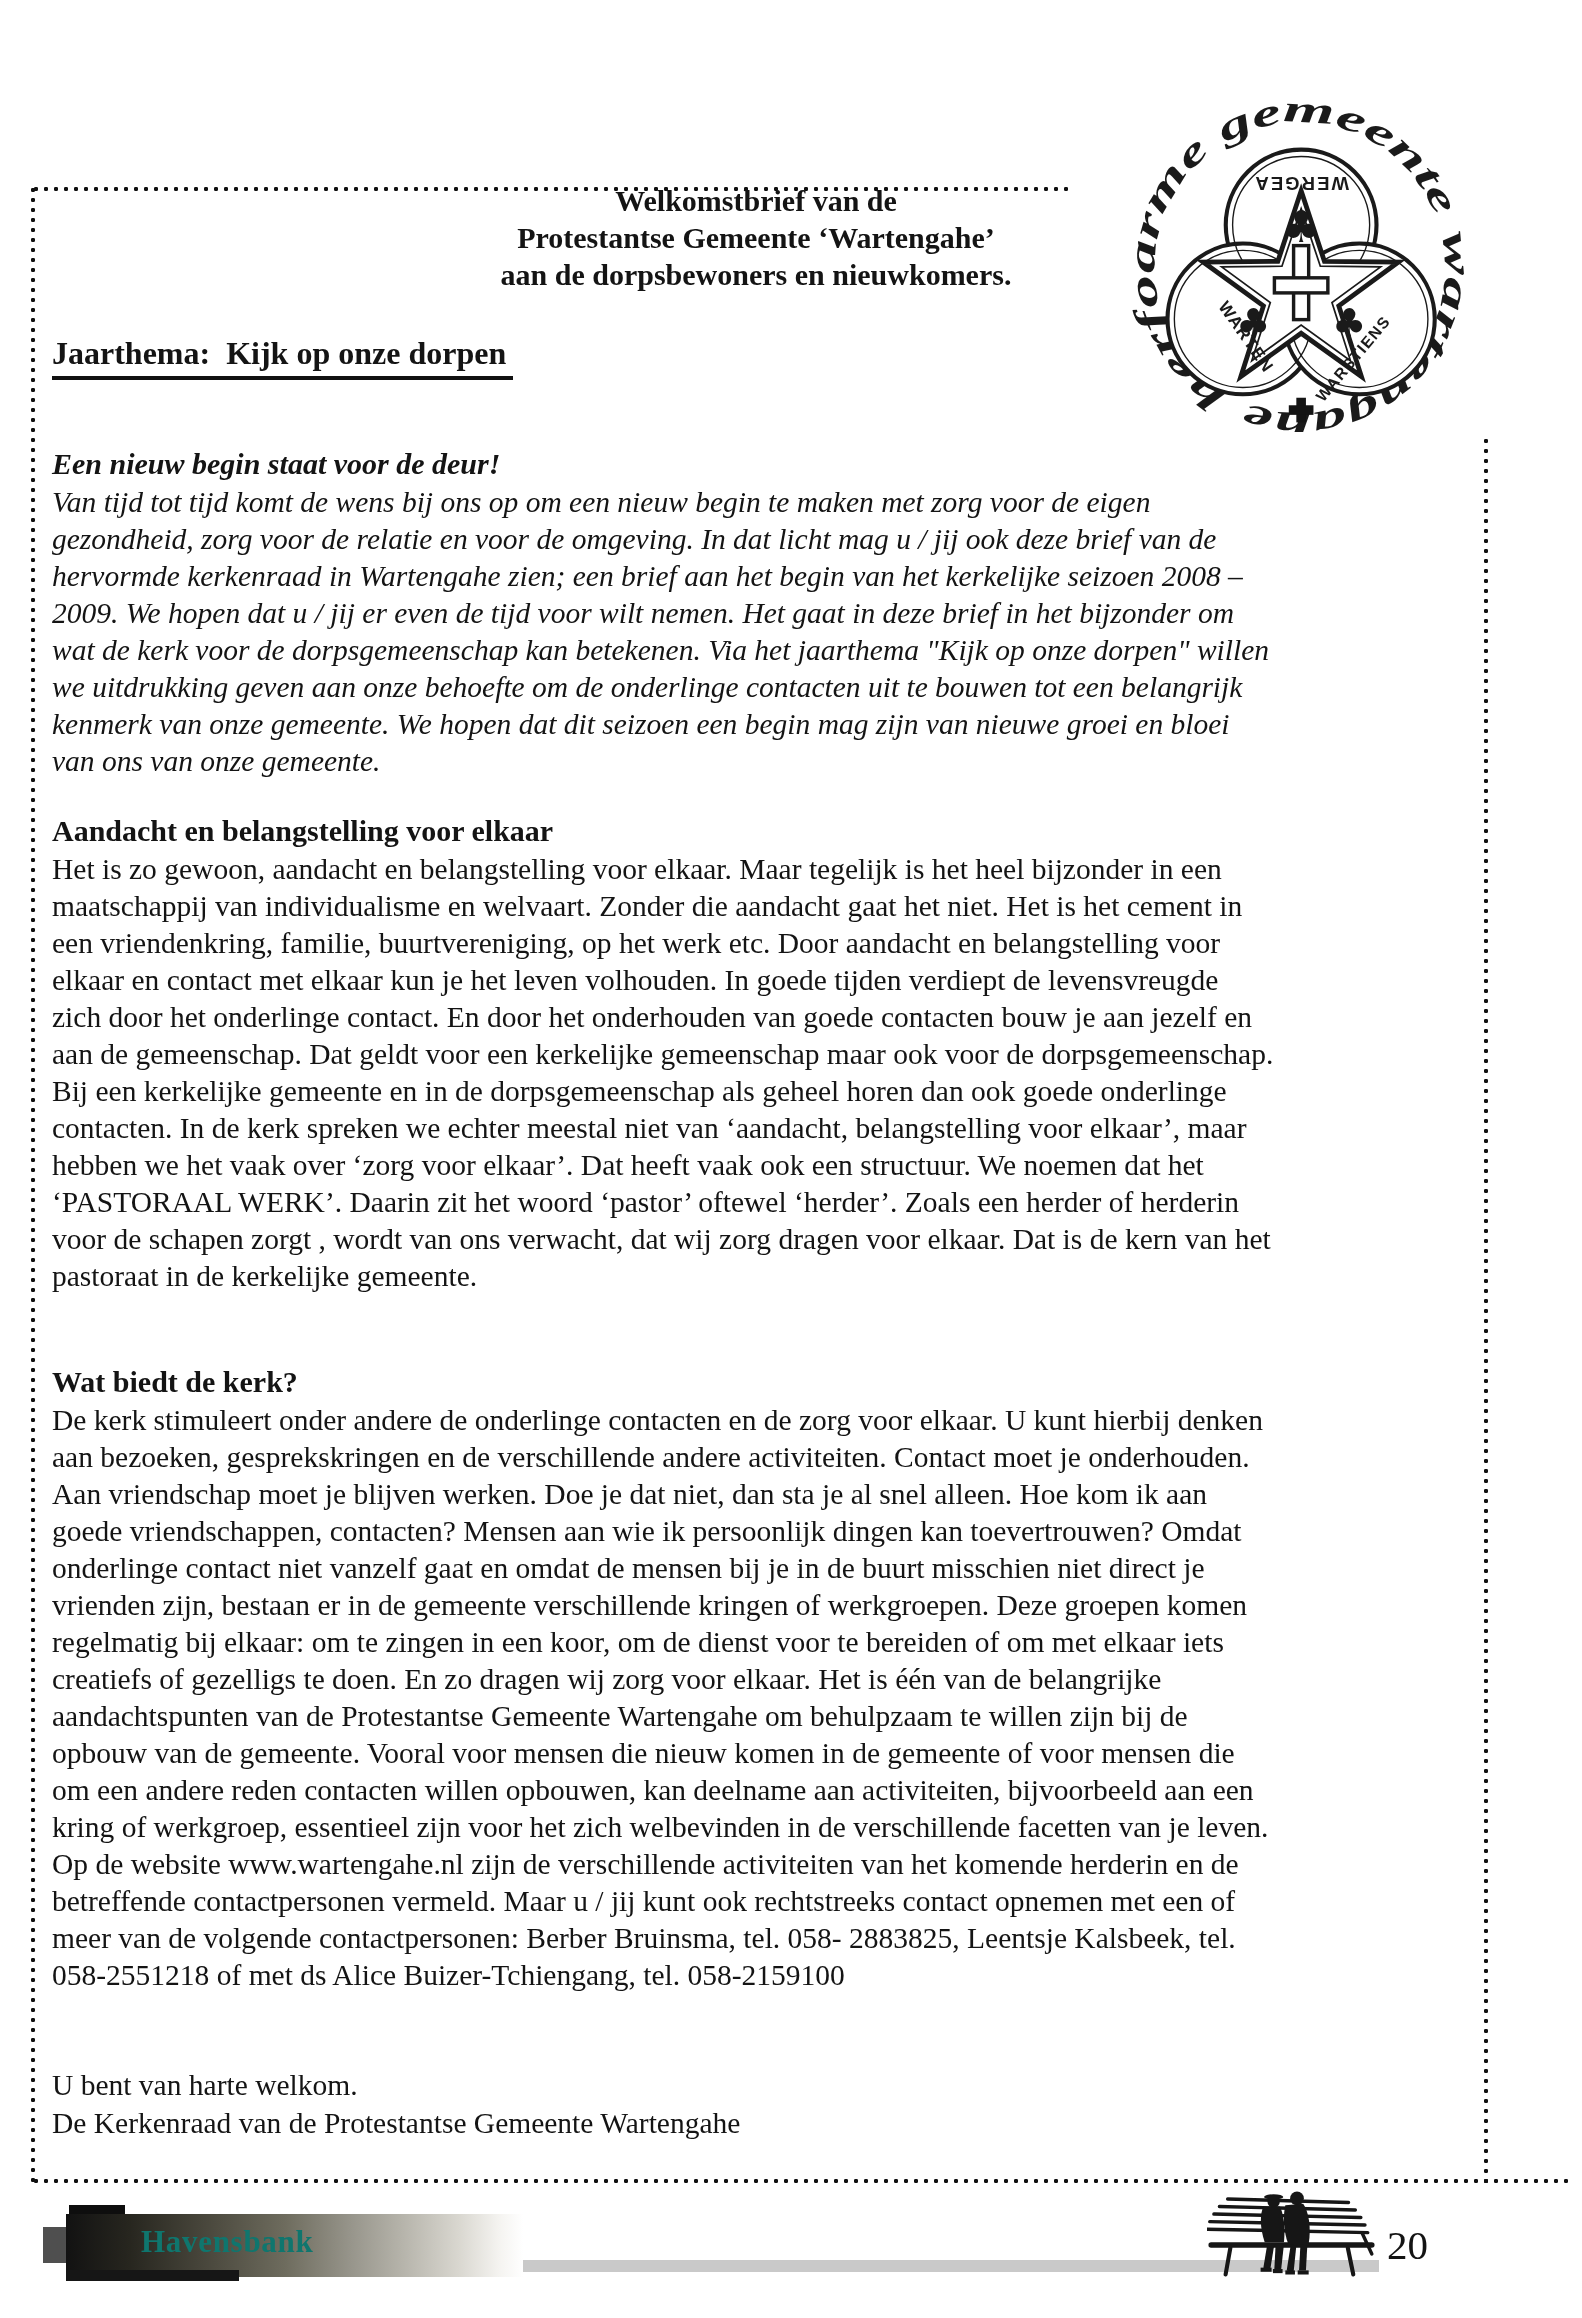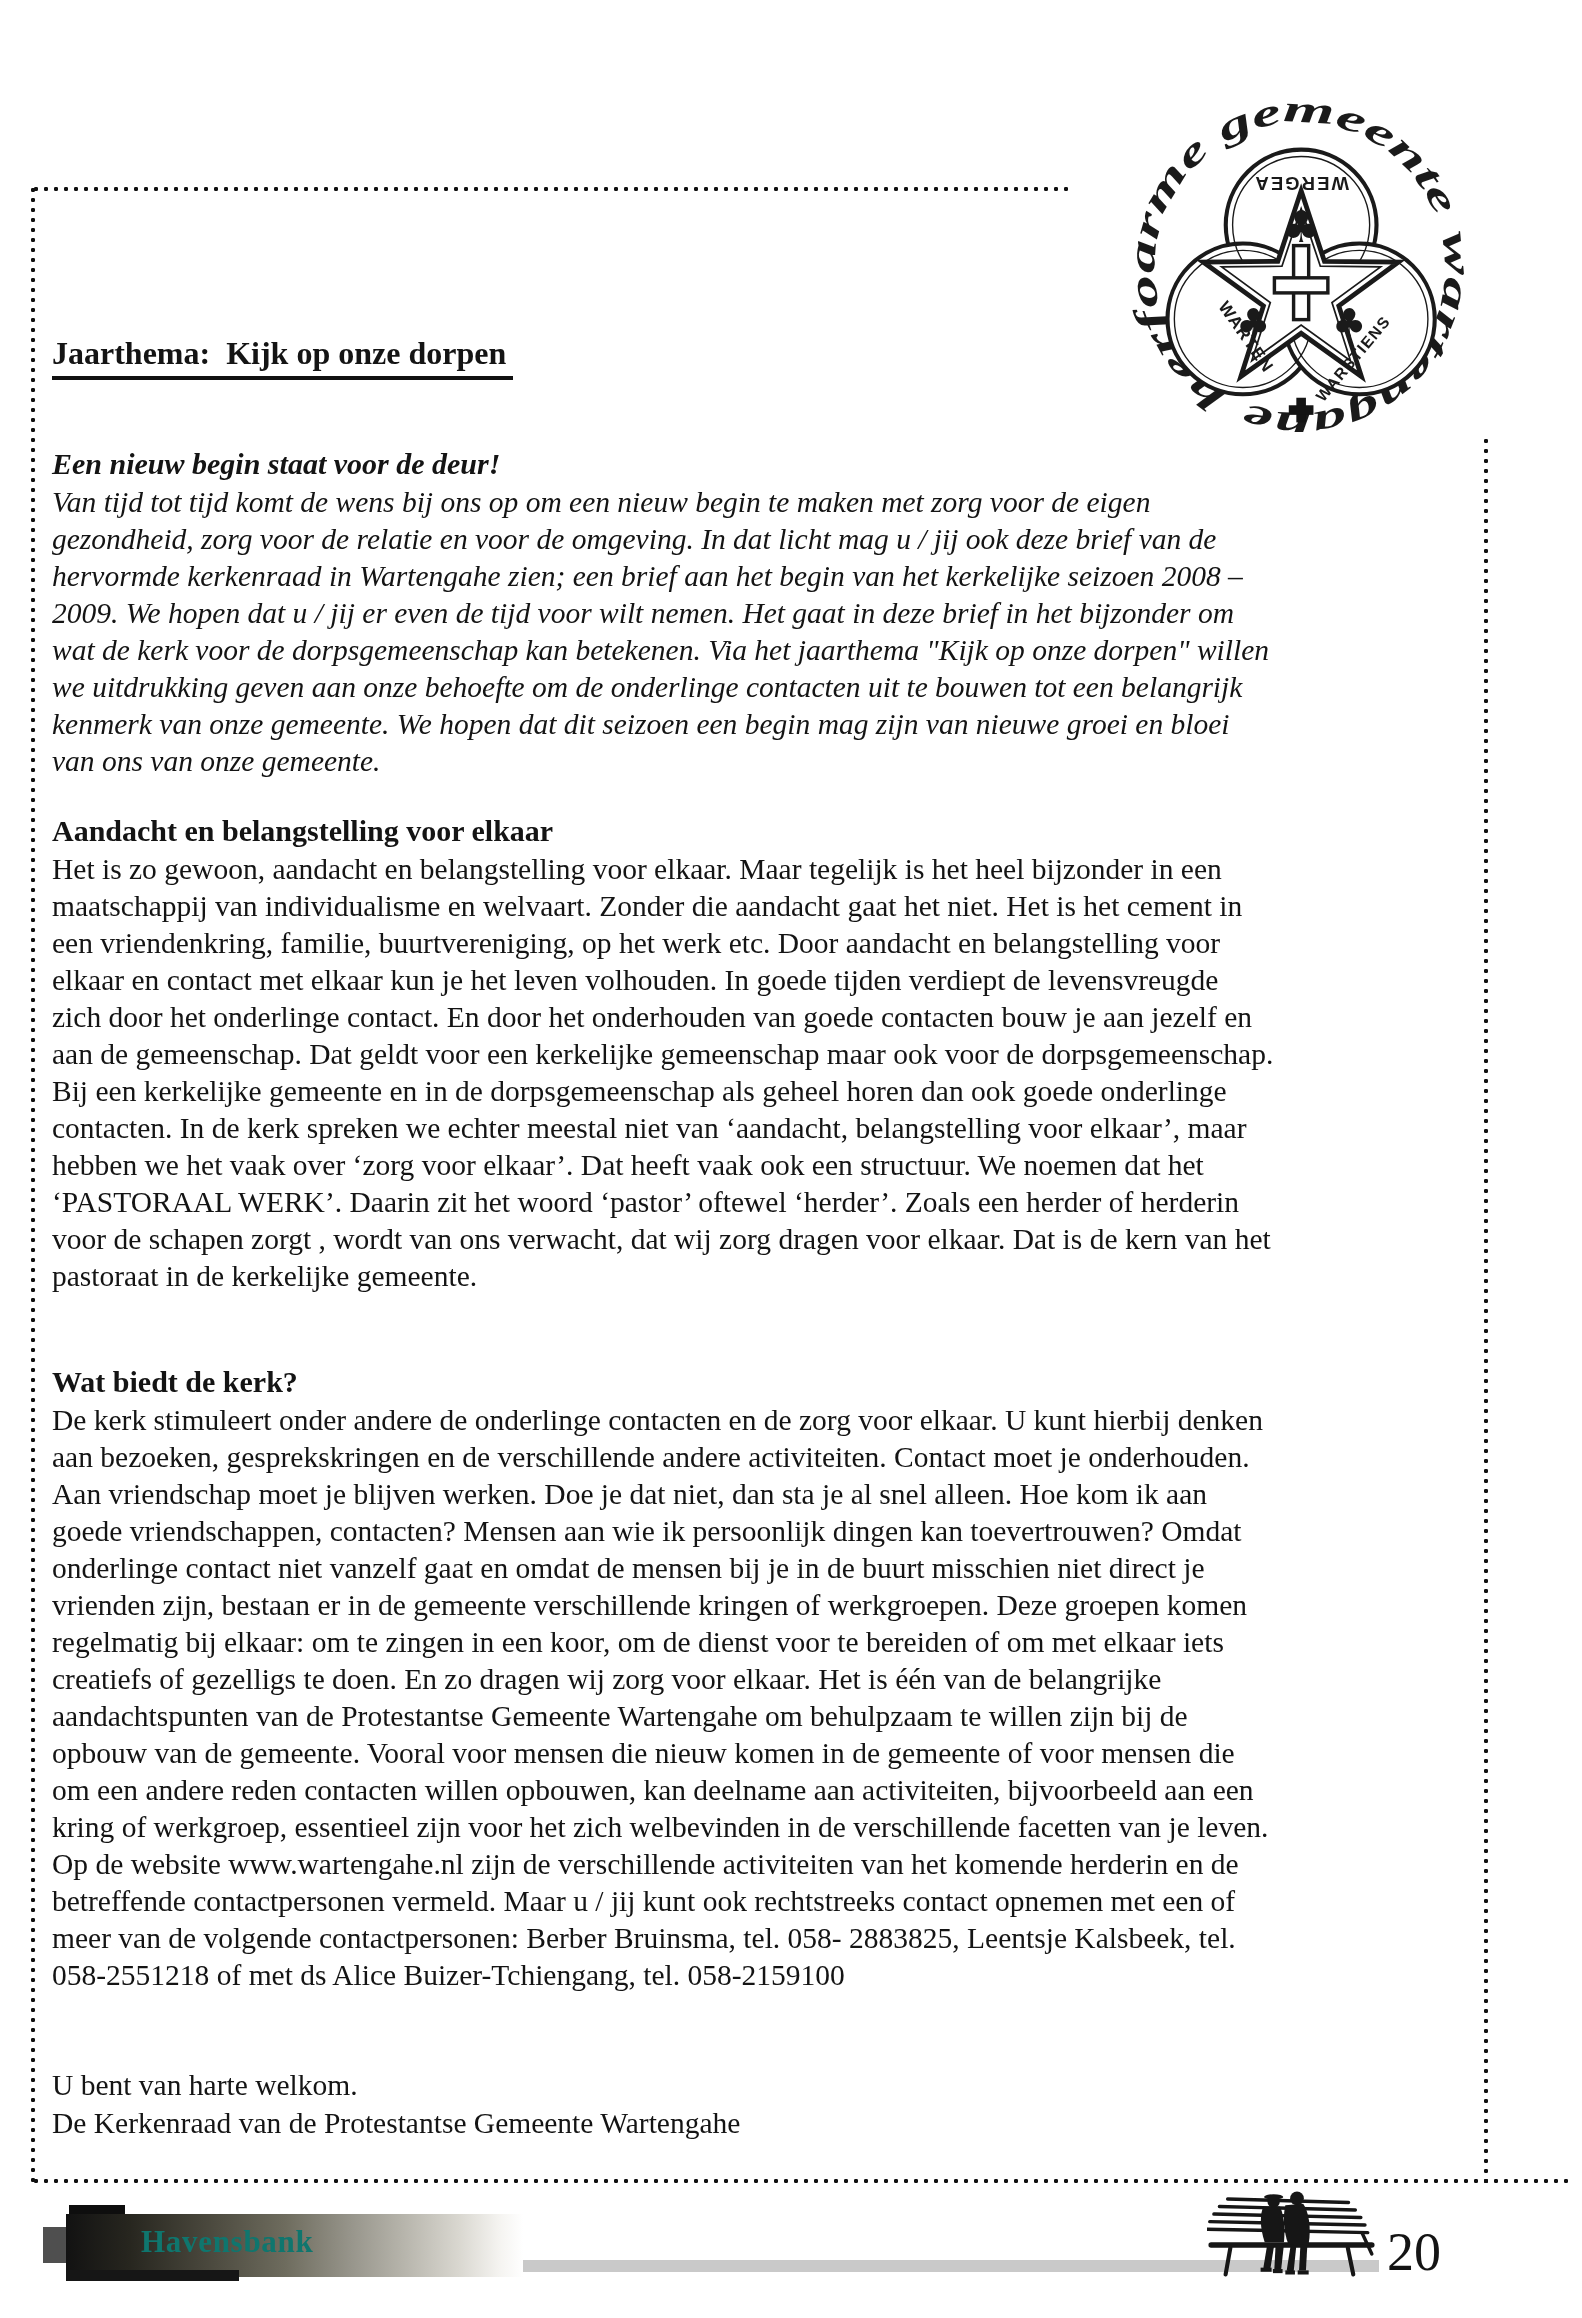--- a/index.html
+++ b/index.html
@@ -43,32 +43,35 @@
   .bank-bar{
     position:absolute; left:66px; top:2214px; width:457px; height:63px;
     background:linear-gradient(90deg,#121212 0%,#27261f 14%,#4c4a3f 32%,#6e6c5e 48%,#96948a 62%,#b7b5ac 74%,#d9d7d0 86%,#f5f4f1 95%,#ffffff 100%);
   }
   .bank-name{
     position:absolute; left:141px; top:2224px; font-weight:bold; font-size:31px;
     color:#0f766e; letter-spacing:0.7px;
   }
   .gray-strip{ position:absolute; left:523px; top:2260px; width:856px; height:12.3px; background:#c9c9c9; }
   .bench{ position:absolute; left:1207px; top:2188px; width:169px; height:92px; }
-  .page-number{ position:absolute; left:1387px; top:2221px; font-size:54px; }
+  .page-number{ position:absolute; left:1387px; top:2221px; font-size:41px; }
 </style>
 </head>
 <body>
 
 <div class="page">
 
   <div class="dots-h" style="left:31px; top:185px; width:1039px;"></div>
   <div class="dots-v" style="left:29px; top:185px; height:2000px;"></div>
   <div class="dots-v" style="left:1482px; top:436px; height:1749px;"></div>
   <div class="dots-h" style="left:31px; top:2177px; width:1542px;"></div>
 
+  <div class="title-block">Welkomstbrief van de
+Protestantse Gemeente ‘Wartengahe’
+aan de dorpsbewoners en nieuwkomers.</div>
 
   <div class="jaarthema">Jaarthema:  Kijk op onze dorpen</div>
 
   <svg class="seal" viewBox="0 0 588 502">
     <defs>
       <path id="ringPath" d="M 184 445.6 A 212 212 0 1 1 396 78.4 A 212 212 0 1 1 184 445.6" fill="none"></path>
     </defs>
 
     <text font-family="Liberation Serif, DejaVu Serif, serif" font-weight="bold" font-style="italic" font-size="56" fill="#1a1a1a">
       <textPath href="#ringPath" textLength="1300" lengthAdjust="spacingAndGlyphs">herfoarme gemeente wartengahe</textPath>

